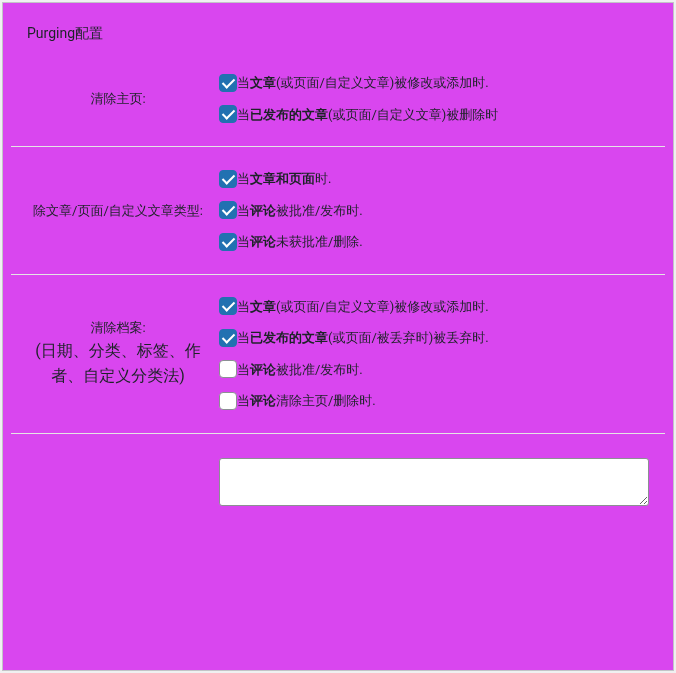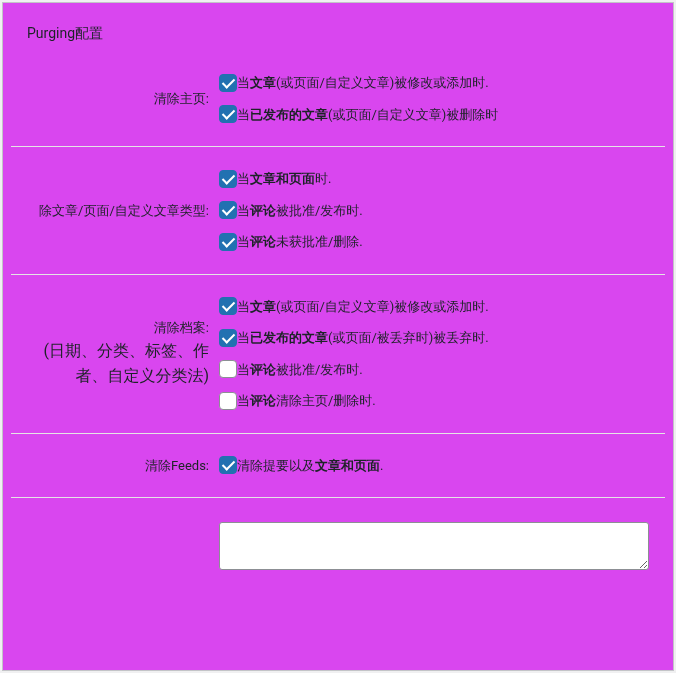--- a/index.html
+++ b/index.html
@@ -25,21 +25,21 @@
       font-size: 14px;
       font-weight: 400;
       color: #1d2327;
       padding: 14px 16px 8px 16px;
     }
     .form-table {
       width: 100%;
       border-collapse: collapse;
     }
     .form-table > tbody > tr > th {
-      text-align: right;
+      text-align: center;
       font-weight: 400;
       font-size: 13px;
       color: #1d2327;
       vertical-align: middle;
       padding: 12px 10px 12px 16px;
       width: 220px;
       line-height: 1.5;
     }
     .form-table > tbody > tr > td {
       padding: 16px 16px 16px 0;
@@ -182,31 +182,20 @@
           </div>
           <div class="option-row">
             <input type="checkbox" style="">
             <span class="option-label">
               <span>当</span><b>评论</b><span>清除主页/删除时.</span>
             </span>
           </div>
         </td>
       </tr>
 
-      <tr class="sep section-spacer-top">
-        <th>清除Feeds:</th>
-        <td>
-          <div class="option-row">
-            <input type="checkbox" checked="" style="">
-            <span class="option-label">
-              <span>清除提要以及</span><b>文章和页面</b><span>.</span>
-            </span>
-          </div>
-        </td>
-      </tr>
 
 
       <tr class="sep">
         <th></th>
         <td>
           <textarea class="bottom-textarea" style=""></textarea>
         </td>
       </tr>
     </tbody>
   </table>

